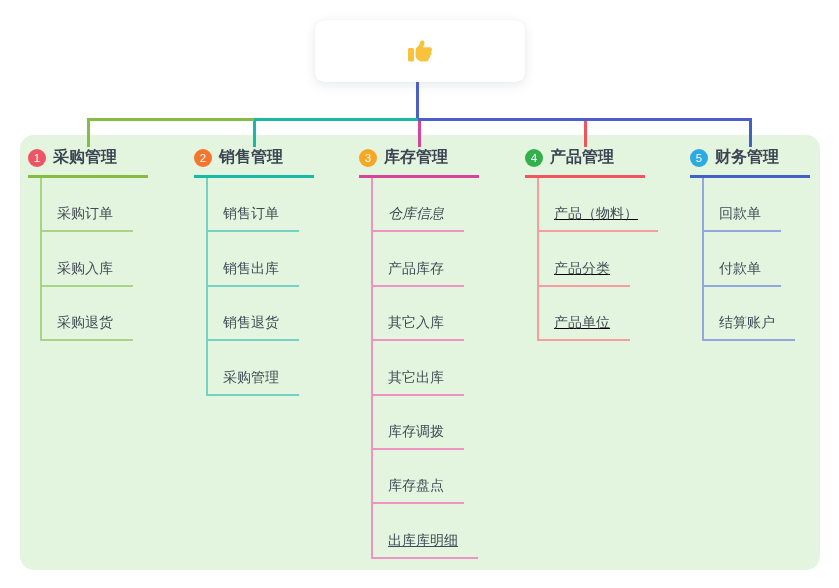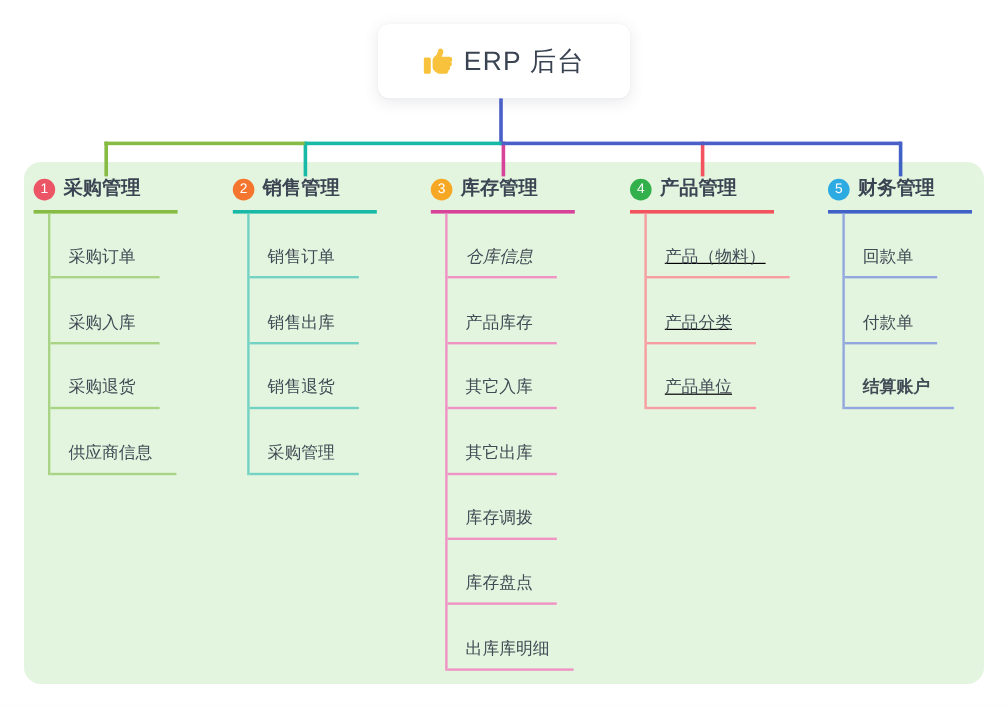--- a/index.html
+++ b/index.html
@@ -38,42 +38,38 @@
 <div id="canvas">
 
   <div class="panel"></div>
 
   <div class="root-box">
     <span class="thumb-icon">
       <svg viewBox="0 0 512 512" width="24" height="24">
         <path fill="#f9c23c" d="M313.4 32.9c26 5.2 42.9 30.5 37.7 56.5l-2.3 11.4c-5.3 26.7-15.1 52.1-28.8 75.2l144 0c26.5 0 48 21.5 48 48c0 18.5-10.5 34.6-25.9 42.6C497 275.4 504 288.9 504 304c0 23.4-16.8 42.9-38.9 47.1c4.4 7.3 6.9 15.8 6.9 24.9c0 21.3-13.9 39.4-33.1 45.6c.7 3.3 1.1 6.8 1.1 10.4c0 26.5-21.5 48-48 48l-97.5 0c-19 0-37.5-5.6-53.3-16.1l-38.5-25.7C176 420.4 160 390.4 160 358.3l0-38.3 0-48 0-24.9c0-29.2 13.3-56.7 36-75l7.4-5.9c26.5-21.2 44.6-51 51.2-84.2l2.3-11.4c5.2-26 30.5-42.9 56.5-37.7zM32 192l64 0c17.7 0 32 14.3 32 32l0 224c0 17.7-14.3 32-32 32l-64 0c-17.7 0-32-14.3-32-32L0 224c0-17.7 14.3-32 32-32z"></path>
       </svg>
     </span>
-    <span class="root-title">ERP 后台</span>
   </div>
 
   <div class="trunk" id="trunk" style="background: rgb(74, 96, 200);"></div>
 
   <div class="branch" style="left: 28px;">
     <div class="branch-header" style="border-bottom-color: rgb(134, 188, 68);">
       <span class="badge" style="background: rgb(236, 85, 101);">1</span>
       <span class="branch-title">采购管理</span>
     </div>
     <div class="children" style="border-left-color: rgb(169, 212, 134);">
         <div class="child-row">
           <div class="child" style="border-bottom-color: rgb(169, 212, 134);">采购订单</div>
         </div>
         <div class="child-row">
           <div class="child" style="border-bottom-color: rgb(169, 212, 134); text-align: center;">采购入库</div>
         </div>
         <div class="child-row">
           <div class="child" style="border-bottom-color: rgb(169, 212, 134);">采购退货</div>
-        </div>
-        <div class="child-row">
-          <div class="child" style="border-bottom-color: rgb(169, 212, 134);">供应商信息</div>
         </div>
       </div>
   </div>
 <div class="vdrop" style="left: 87px; background: rgb(134, 188, 68);"></div>
   <div class="branch" style="left: 194px;">
     <div class="branch-header" style="border-bottom-color: rgb(25, 185, 168);">
       <span class="badge" style="background: rgb(244, 117, 46);">2</span>
       <span class="branch-title">销售管理</span>
     </div>
     <div class="children" style="border-left-color: rgb(115, 210, 196);">
@@ -110,21 +106,21 @@
         <div class="child-row">
           <div class="child" style="border-bottom-color: rgb(239, 147, 197);">其它出库</div>
         </div>
         <div class="child-row">
           <div class="child" style="border-bottom-color: rgb(239, 147, 197); margin-top: 12px;">库存调拨</div>
         </div>
         <div class="child-row">
           <div class="child" style="border-bottom-color: rgb(239, 147, 197);">库存盘点</div>
         </div>
         <div class="child-row">
-          <div class="child" style="border-bottom-color: rgb(239, 147, 197);">出库库明细</div>
+          <div class="child" style="border-bottom-color: rgb(239, 147, 197); text-decoration: underline;">出库库明细</div>
         </div>
       </div>
   </div>
 <div class="vdrop" style="left: 418px; background: rgb(216, 67, 154);"></div>
   <div class="branch" style="left: 525px;">
     <div class="branch-header" style="border-bottom-color: rgb(242, 83, 95);">
       <span class="badge" style="background: rgb(50, 176, 75);">4</span>
       <span class="branch-title">产品管理</span>
     </div>
     <div class="children" style="border-left-color: rgb(247, 156, 161); text-decoration: underline;">
@@ -146,21 +142,21 @@
       <span class="branch-title">财务管理</span>
     </div>
     <div class="children" style="border-left-color: rgb(146, 167, 222);">
         <div class="child-row">
           <div class="child" style="border-bottom-color: rgb(146, 167, 222);">回款单</div>
         </div>
         <div class="child-row">
           <div class="child" style="border-bottom-color: rgb(146, 167, 222);">付款单</div>
         </div>
         <div class="child-row">
-          <div class="child" style="border-bottom-color: rgb(146, 167, 222); font-weight: bold;">结算账户</div>
+          <div class="child" style="border-bottom-color: rgb(146, 167, 222);">结算账户</div>
         </div>
       </div>
   </div>
 <div class="vdrop" style="left: 749px; background: rgb(64, 97, 198);"></div>
     <div class="hbus" style="left: 87px; width: 167px; background: rgb(134, 188, 68);"></div>
     <div class="hbus" style="left: 254px; width: 164px; background: rgb(25, 185, 168);"></div>
     <div class="hbus" style="left: 418px; width: 333px; background: rgb(74, 96, 200);"></div>
   </div>
 
 </body></html>

